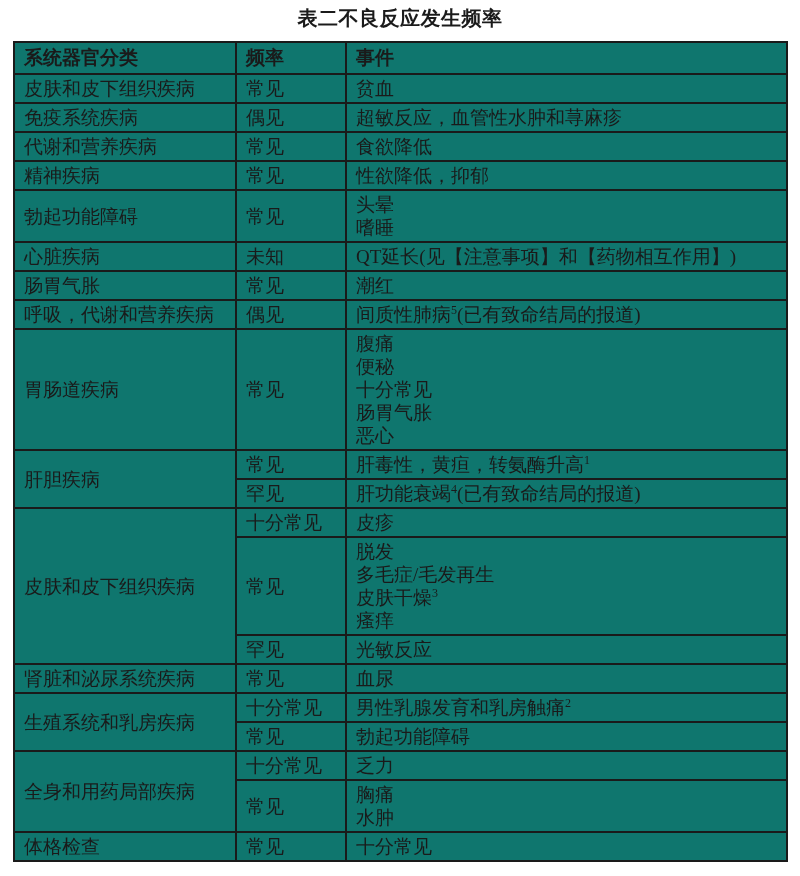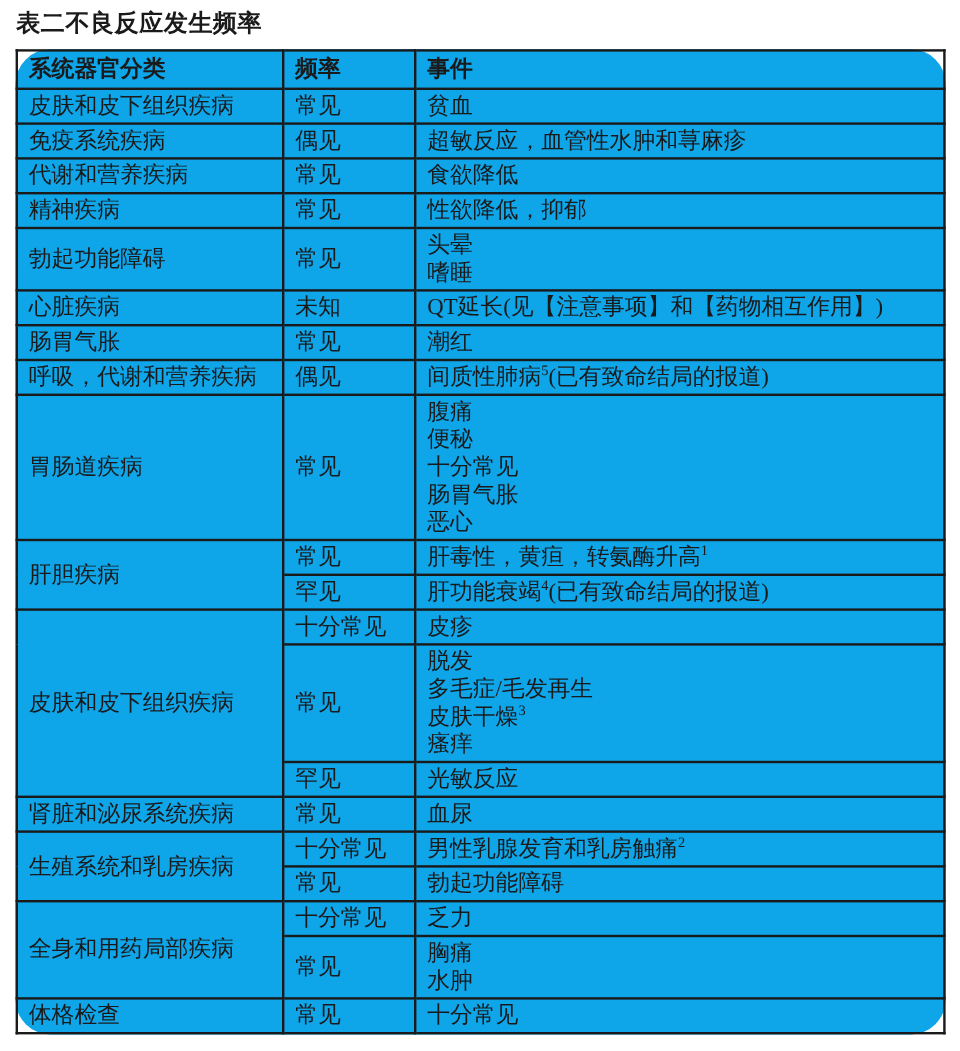--- a/index.html
+++ b/index.html
@@ -9,33 +9,33 @@
     height: 876px;
     background: #ffffff;
     color: #1a1a1a;
     overflow: hidden;
     font-family: "Liberation Serif", "DejaVu Serif", serif;
   }
   .title {
     width: 773px;
     margin: 0 auto;
     padding-top: 7px;
-    font-family: Liberation Serif, serif;
+    text-align: center;
+    font-family: Liberation Mono, monospace;
     font-weight: bold;
     font-size: 20px;
     line-height: 26px;
     letter-spacing: 0.5px;
   }
   table.ar-table {
     border-collapse: collapse;
     table-layout: fixed;
     width: 773px;
     margin: 8px 0 0 13px;
-    background: #0ea5e9;
-    border-radius: 29px;
+    background: #0f766e;
   }
   .ar-table col.c1 { width: 222px; }
   .ar-table col.c2 { width: 110px; }
   .ar-table col.c3 { width: 441px; }
   .ar-table th, .ar-table td {
     border: 2px solid #1a1a1a;
     padding: 2px 6px 2px 9px;
     font-size: 19px;
     line-height: 23px;
     vertical-align: middle;

